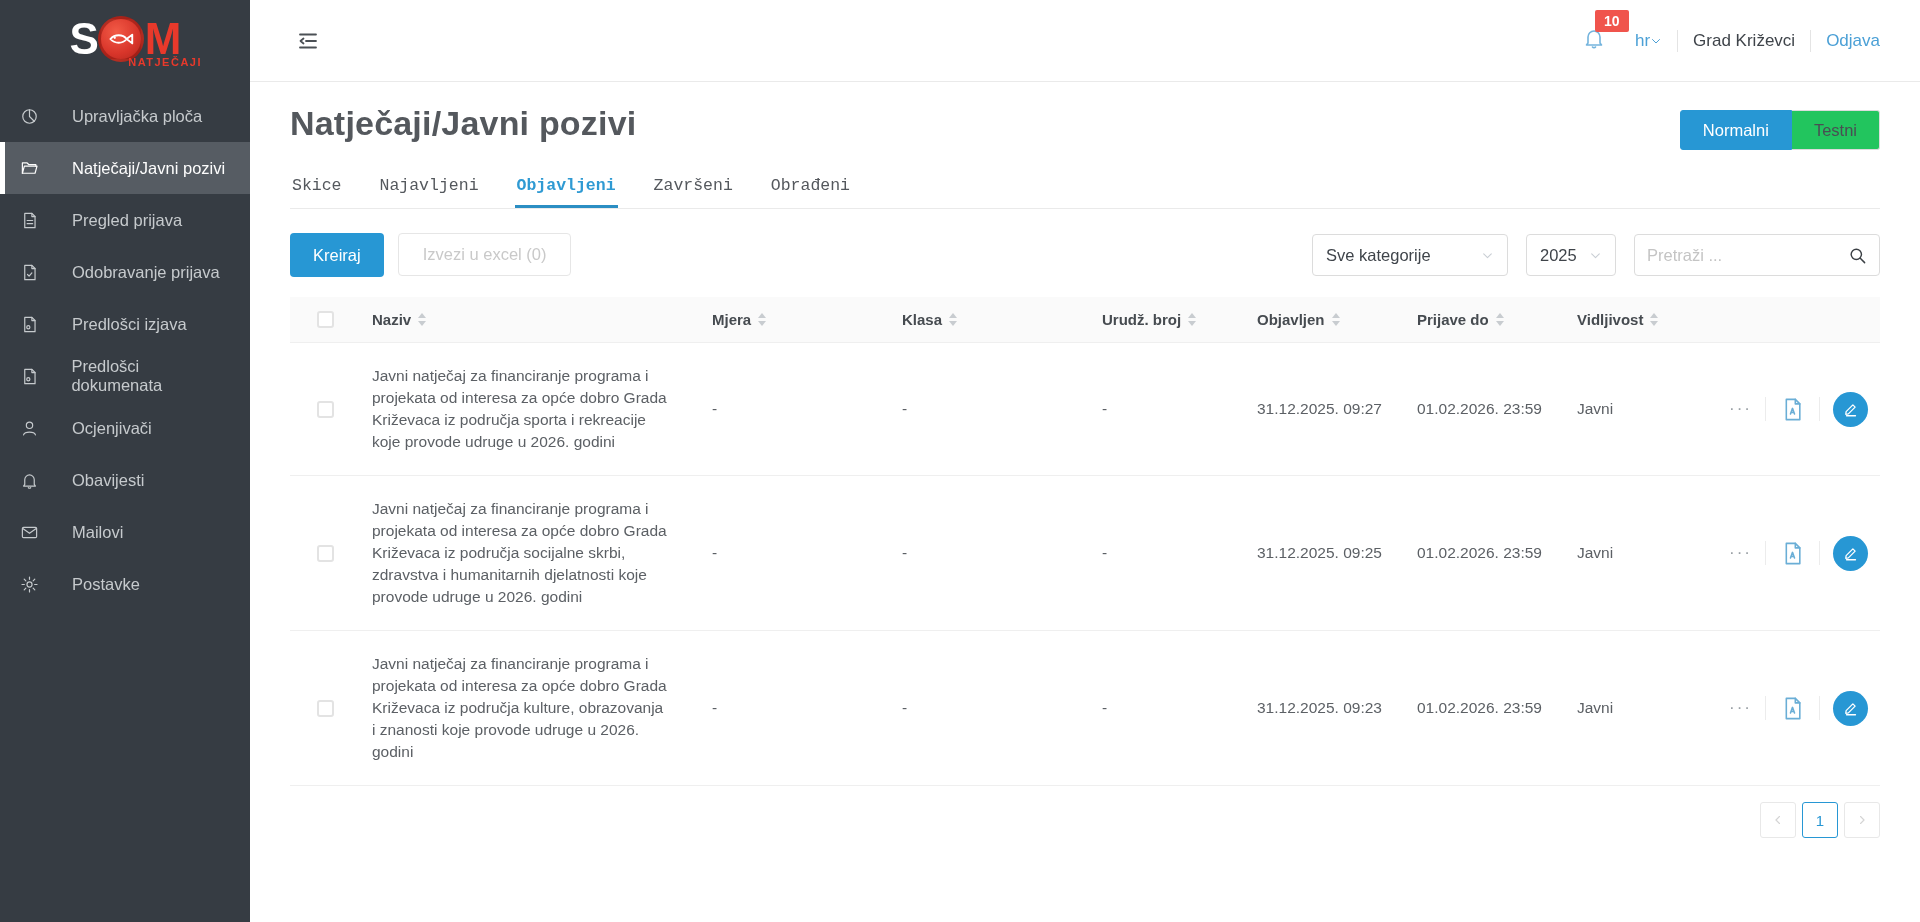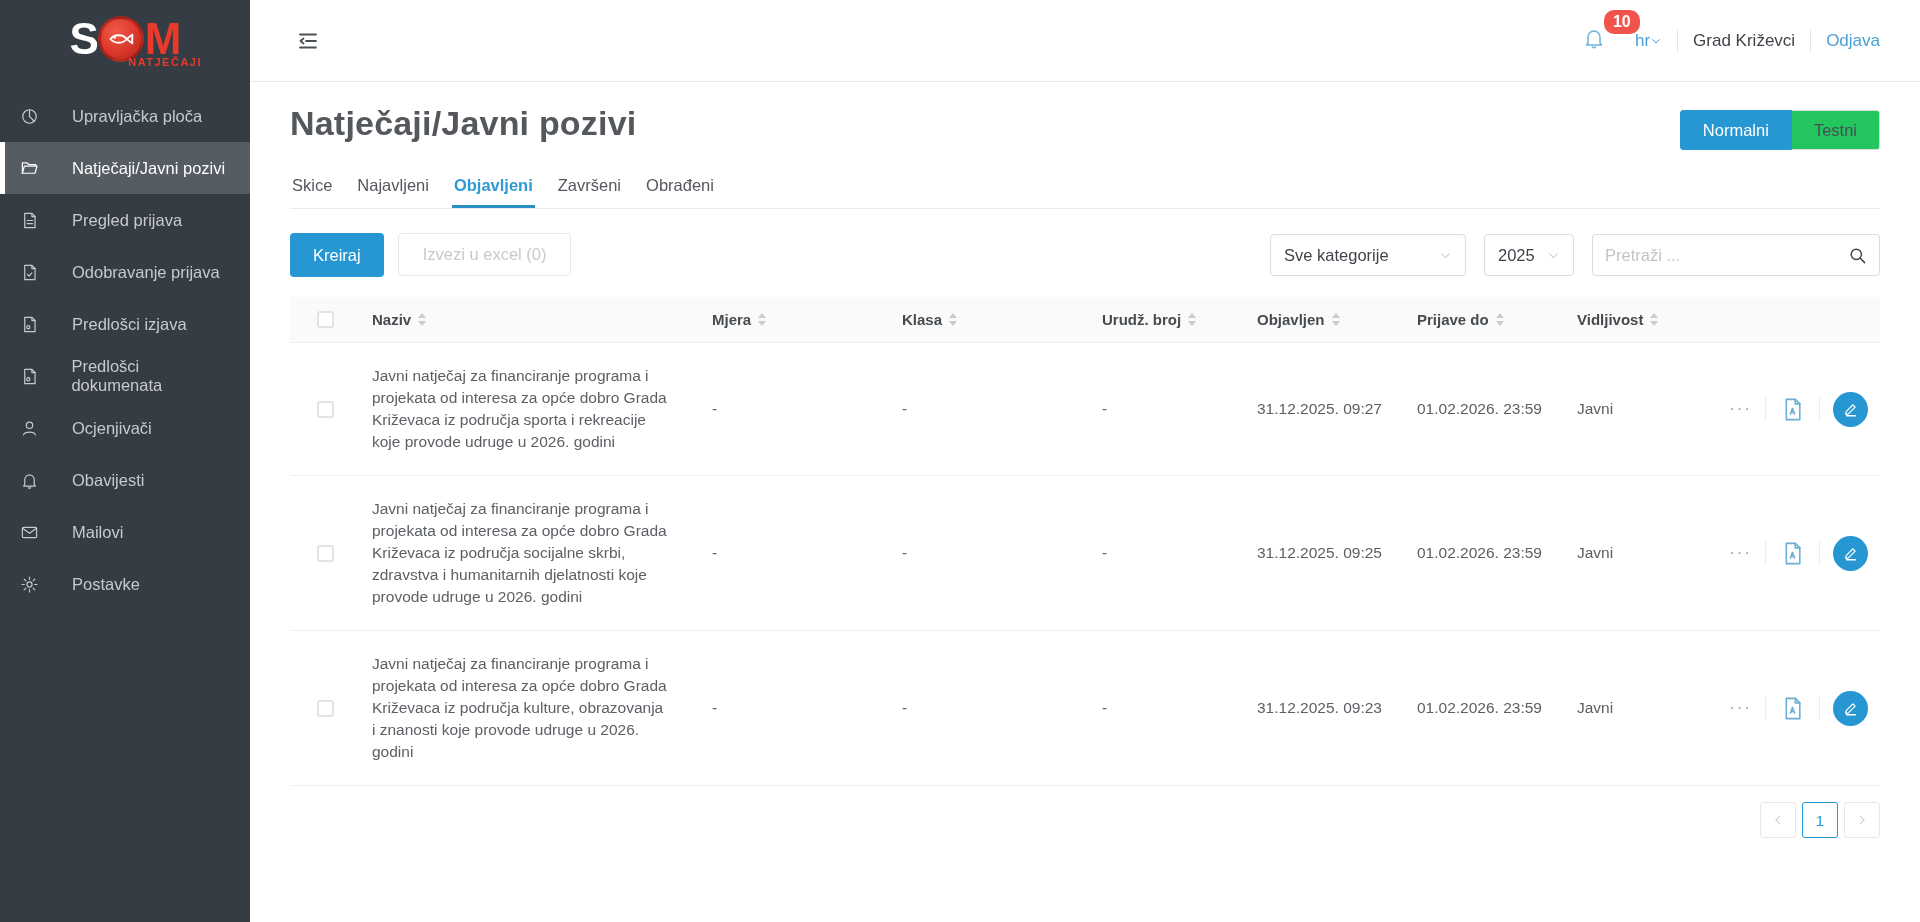--- a/index.html
+++ b/index.html
@@ -30,55 +30,55 @@
 
   
   .main { flex:1; display:flex; flex-direction:column; background:#fff; }
   .topbar { height:82px; flex-shrink:0; background:#fff; border-bottom:1px solid #eaeaea;
     display:flex; align-items:center; justify-content:space-between; padding:0 40px 0 46px; }
   .menu-fold { cursor:pointer; display:flex; }
   .menu-fold svg { width:24px; height:24px; stroke:#4b5055; fill:none; stroke-width:1.8; stroke-linecap:round; stroke-linejoin:round; }
   .topbar-right { display:flex; align-items:center; gap:15px; font-size:17px; }
   .bell-wrap { position:relative; margin-right:14px; cursor:pointer; }
   .bell-wrap svg { width:24px; height:24px; stroke:#74b4dd; fill:none; stroke-width:1.6; stroke-linecap:round; stroke-linejoin:round; }
-  .badge { position:absolute; top:-16px; left:22px; background:#f0544c; color:#fff;
-    font-size:16px; font-weight:bold; border-radius:10px; padding:3px 9px; }
+  .badge { position:absolute; top:-16px; left:13px; background:#f0544c; color:#fff;
+    font-size:14px; font-weight:bold; border-radius:2px; padding:3px 9px; }
   .lang { color:#4ba0d6; display:flex; align-items:center; gap:0; cursor:pointer; }
   .lang svg { width:12px; height:12px; stroke:#4ba0d6; fill:none; stroke-width:2; stroke-linecap:round; stroke-linejoin:round; }
   .tb-divider { width:1px; height:22px; background:#e4e4e4; }
   .org { color:#3f444a; }
   .logout { color:#4ba0d6; cursor:pointer; text-decoration:none; }
 
   .content { padding:0 40px; flex:1; }
   .page-head { display:flex; justify-content:space-between; align-items:flex-start; margin-top:22px; }
   .page-title { font-size:34px; font-weight:bold; color:#54585d; letter-spacing:.2px; }
   .mode-toggle { display:flex; margin-top:6px; }
   .mode-btn { height:40px; padding:0 22px; font-size:16.5px; cursor:pointer;
     font-family:inherit; display:flex; align-items:center; }
   .mode-btn.on  { background:#2797d4; color:#fff; border:1px solid #2797d4; border-radius:3px 0 0 3px; }
   .mode-btn.off { background:#22c55e; color:#4a4e53; border:1px solid #dcdcdc; border-left:none; border-radius:0 3px 3px 0; }
 
-  .tabs { display:flex; gap:21px; border-bottom:1px solid #eaeaea; margin-top:16px; }
+  .tabs { display:flex; gap:34px; border-bottom:1px solid #eaeaea; margin-top:16px;font-family:Liberation Mono, monospace; }
   .tab { padding:10px 2px 13px; font-size:16.5px; color:#54585d; cursor:pointer; }
   .tab.active { color:#2f9ad3; font-weight:bold; border-bottom:3px solid #2b8ec3; padding-bottom:10px; }
 
   .toolbar { display:flex; justify-content:space-between; align-items:center; margin-top:24px; }
   .toolbar-left { display:flex; }
   .btn-create { background:#2797d4; color:#fff; border:none; border-radius:4px; height:44px;
     padding:0 23px; font-size:16.5px; font-family:inherit; cursor:pointer; }
   .btn-export { background:#fff; color:#c9c9c9; border:1px solid #e6e6e6; border-radius:4px;
     height:43px; padding:0 24px; font-size:16.5px; font-family:inherit; margin-left:14px; cursor:default; }
   .filters { display:flex; gap:18px; align-items:center; }
   .select { height:42px; border:1px solid #dcdcdc; border-radius:4px; background:#fff;
     display:flex; align-items:center; justify-content:space-between; padding:0 13px;
     font-size:16.5px; color:#3f444a; cursor:pointer; }
   .select svg { width:13px; height:13px; stroke:#c9ced4; fill:none; stroke-width:2; stroke-linecap:round; stroke-linejoin:round; }
   .select.cat { width:196px; }
   .select.year { width:90px; }
-  .search { width:288px; height:42px; border:1px solid #dcdcdc; border-radius:4px; background:#fff;
+  .search { width:246px; height:42px; border:1px solid #dcdcdc; border-radius:4px; background:#fff;
     display:flex; align-items:center; padding:0 12px; gap:8px; }
   .search input { flex:1; border:none; outline:none; font-size:16.5px; color:#3f444a;
     font-family:inherit; min-width:0; background:transparent; }
   .search input::placeholder { color:#c4c4c4; }
   .search svg { width:19px; height:19px; stroke:#3a3f44; fill:none; stroke-width:1.8; stroke-linecap:round; }
 
   .table { margin-top:20px; }
   .grid { display:grid; grid-template-columns:70px 340px 190px 200px 155px 160px 160px 140px 1fr; }
   .thead { background:#fafafa; height:46px; align-items:center; border-bottom:1px solid #efefef; }
   .th { display:flex; align-items:center; gap:7px; font-size:15px; font-weight:bold; color:#464b50; padding-left:12px; }

